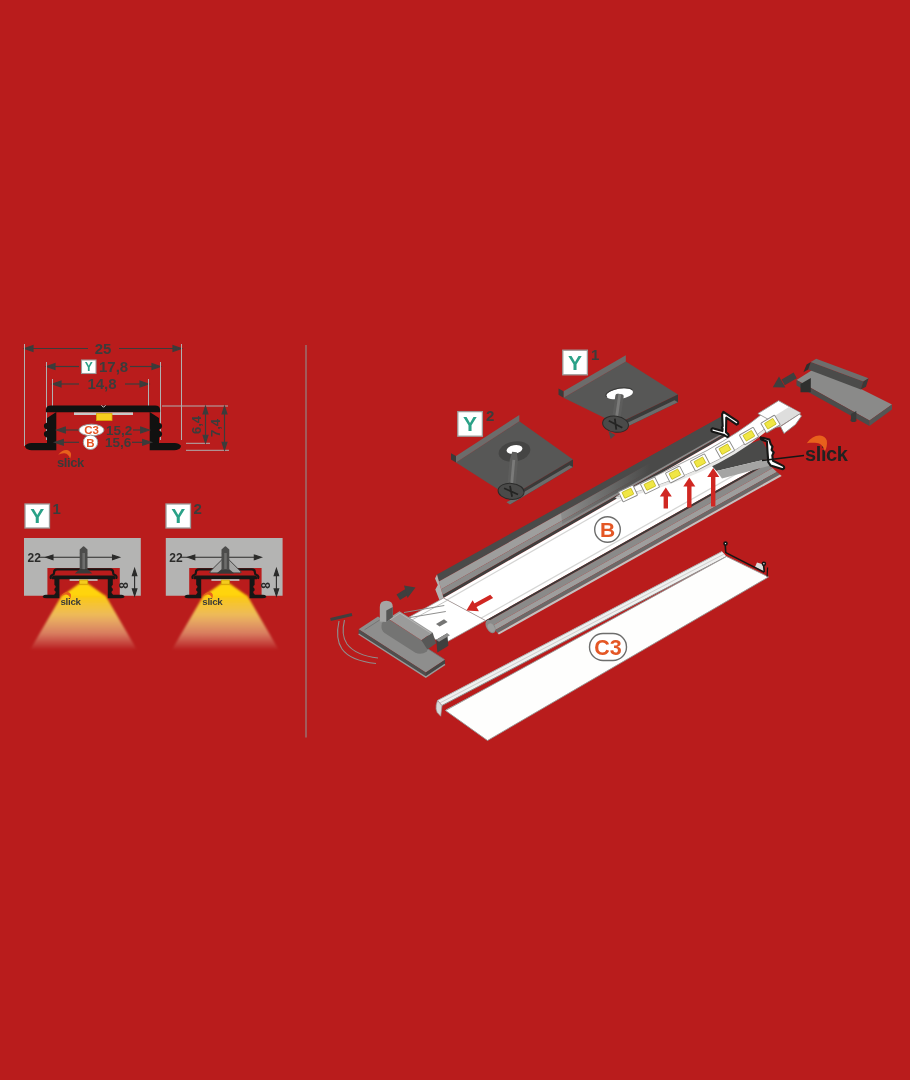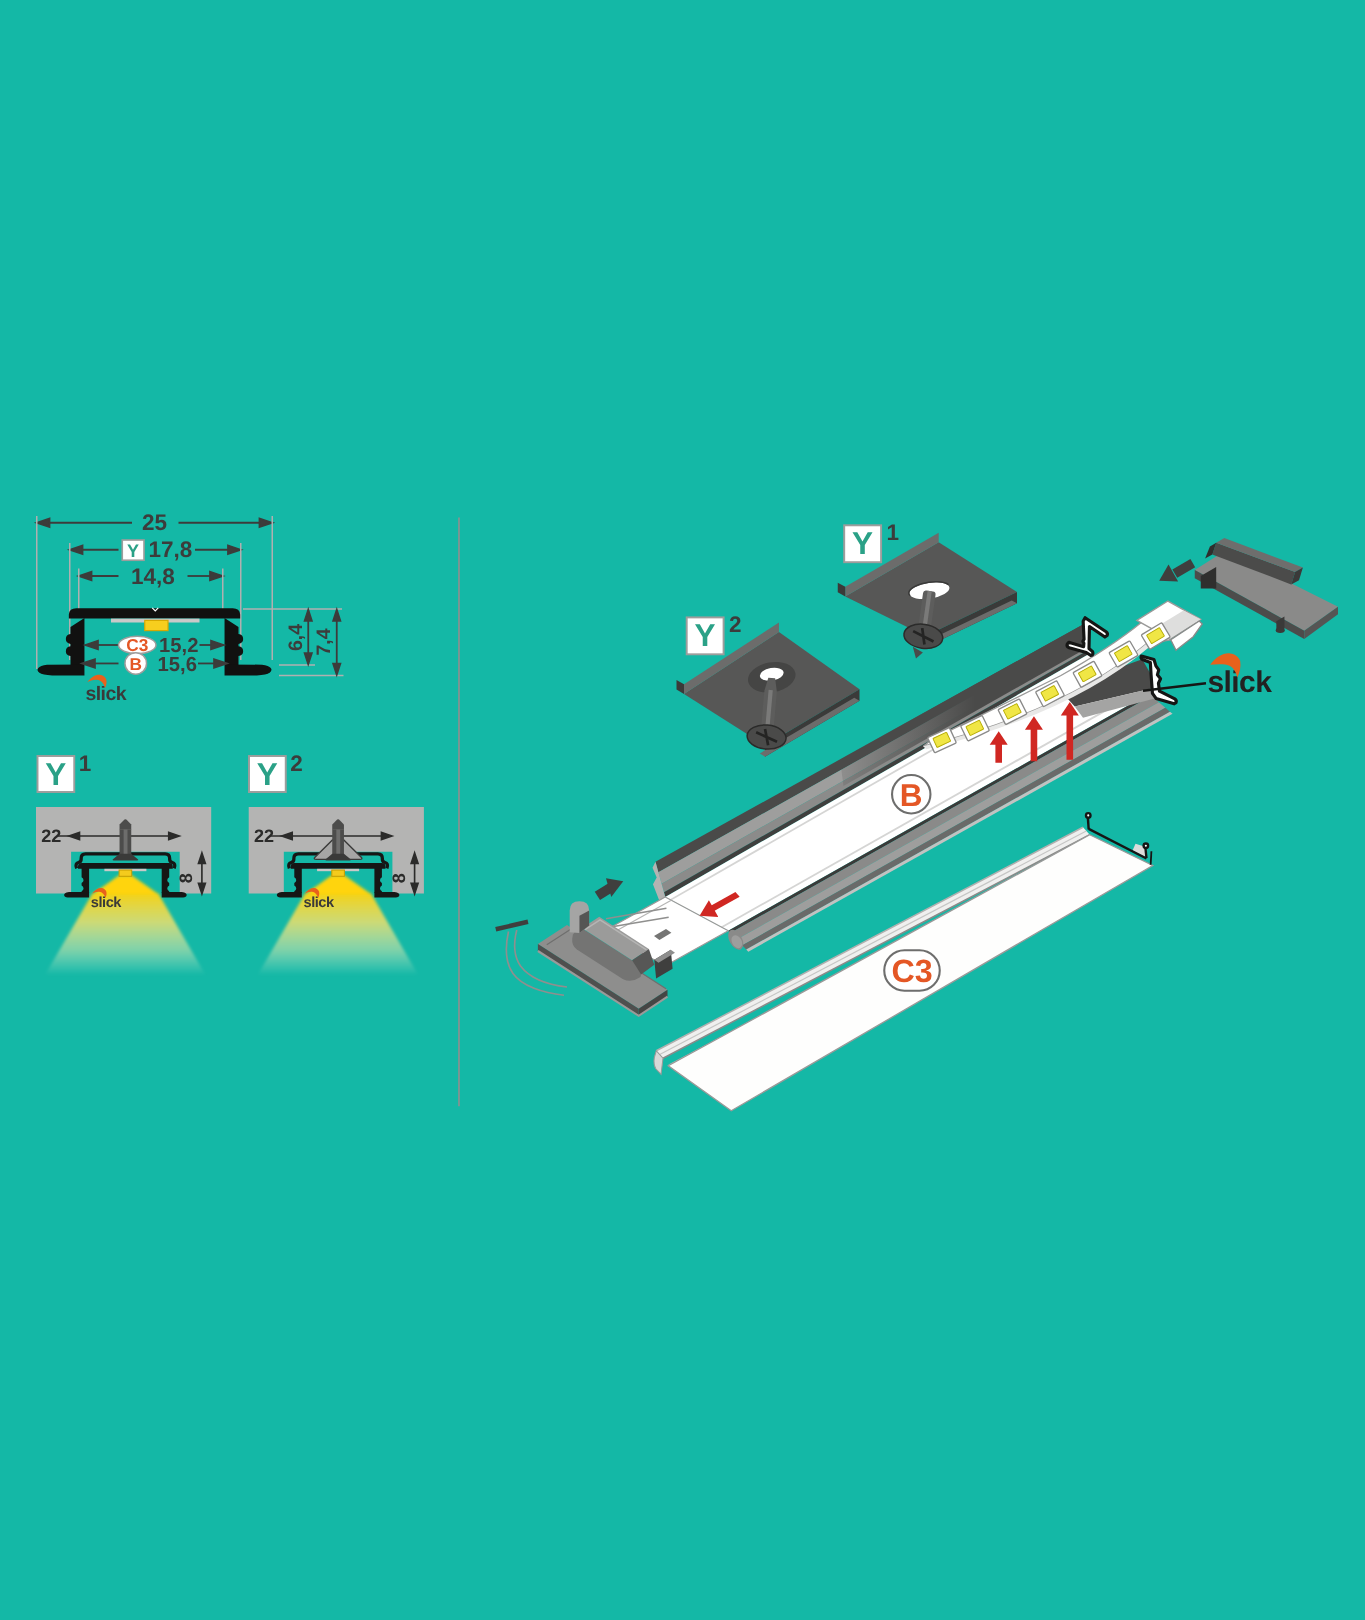--- a/index.html
+++ b/index.html
@@ -1,16 +1,16 @@
 <!DOCTYPE html>
 <html><head>
 <meta charset="utf-8">
 <style>
   html,body{margin:0;padding:0;background:#ffffff;}
-  .page{position:relative;width:910px;height:1080px;background:#14b8a6;overflow:hidden;
+  .page{position:relative;width:910px;height:1080px;background:#b91c1c;overflow:hidden;
         font-family:"Liberation Sans", sans-serif;}
   svg{position:absolute;left:0;top:0;}
   text{font-family:"Liberation Sans", sans-serif;}
 </style>
 </head>
 <body>
 <div class="page">
 <svg width="910" height="1080" viewBox="0 0 910 1080">
 <defs>
   <linearGradient id="beam" x1="0" y1="0" x2="0" y2="1">

